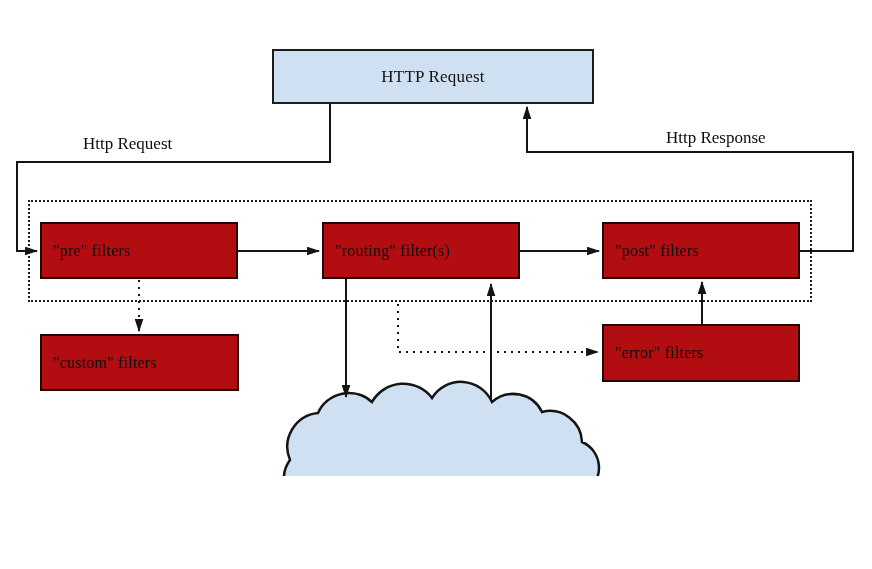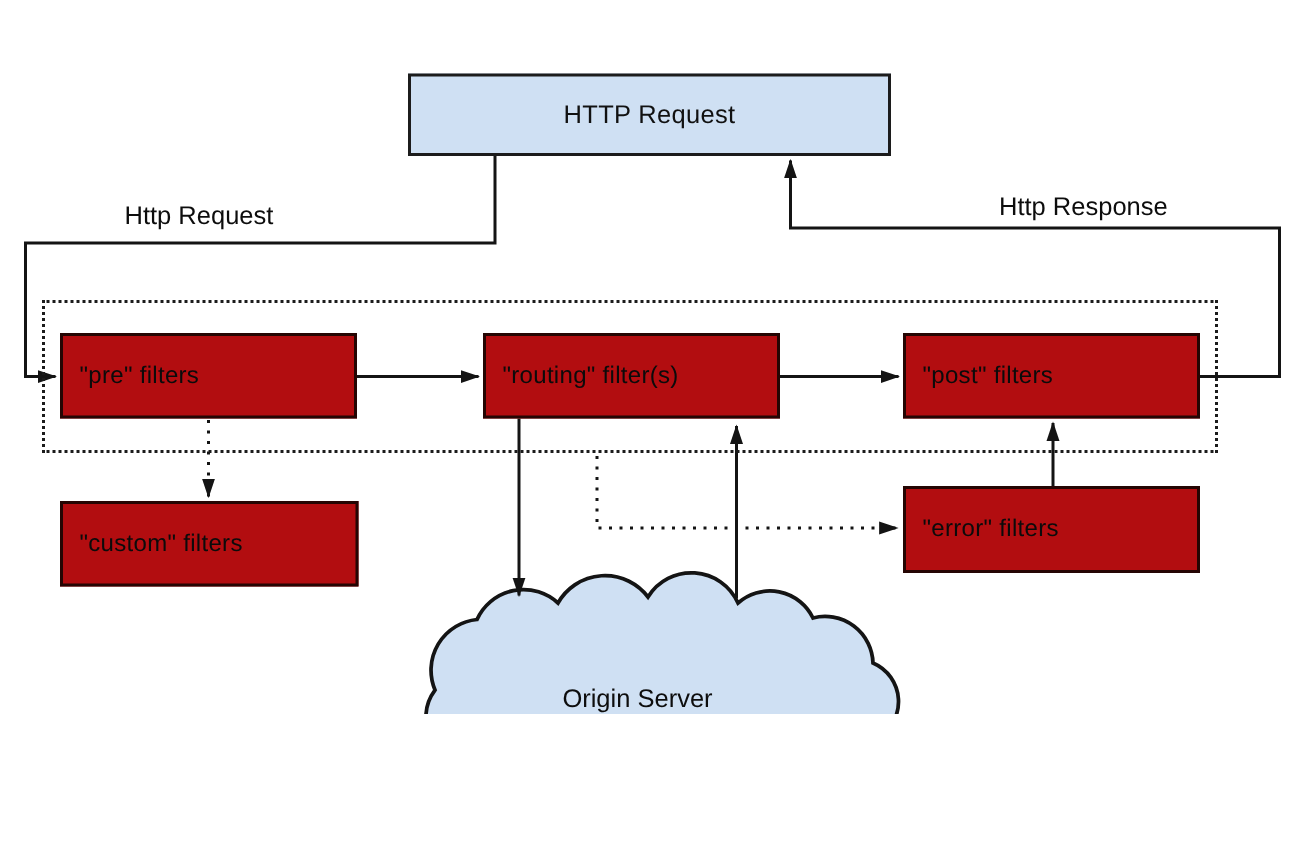--- a/index.html
+++ b/index.html
@@ -1,18 +1,18 @@
 <!DOCTYPE html>
 <html><head>
 <meta charset="utf-8">
 <style>
   html,body{margin:0;padding:0;background:#ffffff;}
   .stage{
     position:relative;width:872px;height:476px;background:#ffffff;overflow:hidden;
-    font-family:Liberation Sans, sans-serif;color:#111;
+    font-family:Liberation Serif, serif;color:#111;
   }
   .stage svg{position:absolute;left:0;top:0;width:872px;height:569px;}
   .dotted-frame{
     position:absolute;left:28px;top:200px;width:780px;height:98px;
     border:2px dotted #1b1b1b;
   }
   .box{
     position:absolute;display:flex;align-items:center;box-sizing:border-box;
     font-size:16px;letter-spacing:.2px;
   }
@@ -99,16 +99,15 @@
   </div>
 
   <div class="box red" style="left:602px;top:324px;width:198px;height:58px;">
     <span>"error" filters</span>
   </div>
 
   <div class="edge-label" style="left:83px;top:134px;">Http Request</div>
 
   <div class="edge-label" style="left:628px;top:128px;margin-left:38px;">Http Response</div>
 
-  <div class="cloud-label">Origin Server</div>
 
 
 </div>
 
 </body></html>

